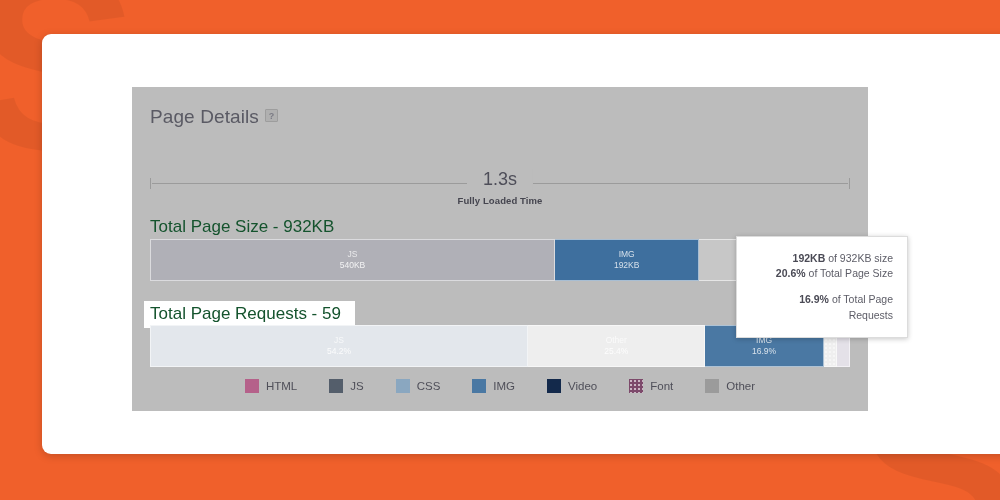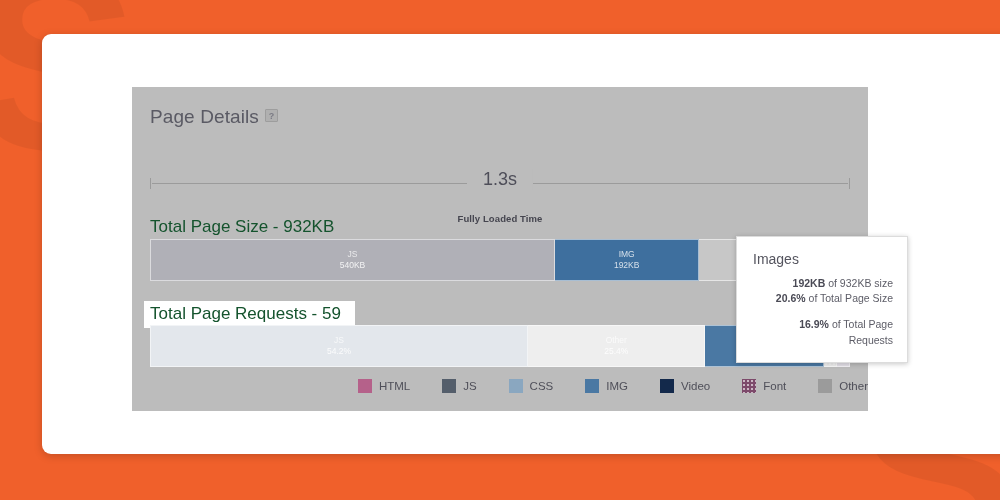--- a/index.html
+++ b/index.html
@@ -101,21 +101,21 @@
     background: #bcbcbc;
     padding: 0 16px;
     font-size: 18px;
     color: #4e4e59;
     font-weight: 500;
     text-align: right;
   }
   .tl-label {
     position: absolute;
     left: 50%;
-    top: 39px;
+    top: 21px;
     transform: translateX(-50%);
     font-size: 9.5px;
     font-weight: bold;
     color: #45454f;
     letter-spacing: 0.1px;
   }
 
   
   .sec-heading {
     position: absolute;
@@ -193,21 +193,21 @@
   }
   .tt-line b { color: #4a4a55; }
   .tt-gap { height: 11px; }
 
   
   .legend {
     position: absolute;
     left: 0; right: 0;
     top: 292px;
     display: flex;
-    justify-content: flex-end;
+    justify-content: center;
     gap: 32px;
   }
   .legend-item {
     display: flex;
     align-items: center;
     gap: 7px;
     font-size: 11.5px;
     color: #4f4f59;
   }
   .swatch {
@@ -270,21 +270,20 @@
         </div>
         <div class="seg muted" style="flex: 16.9 0 0px; background: rgb(74, 120, 163);">
           <span class="seg-name">IMG</span>
           <span class="seg-val">16.9%</span>
         </div>
         <div class="seg dotted" style="flex: 1.7 0 0px; background: rgb(239, 239, 239);"></div>
         <div class="seg" style="flex: 1.8 0 0px; background: rgb(228, 225, 232);"></div>
       </div>
 
     <div class="tooltip">
-      <div class="tt-title">Images</div>
       <div class="tt-line"><b>192KB</b><span> of 932KB size</span></div>
       <div class="tt-line"><b>20.6%</b><span> of Total Page Size</span></div>
       <div class="tt-gap"></div>
       <div class="tt-line"><b>16.9%</b><span> of Total Page Requests</span></div>
     </div>
 
     <div class="legend" id="legend">
         <div class="legend-item">
           <span class="swatch" style="background: rgb(181, 97, 138);"></span>
           <span>HTML</span>

